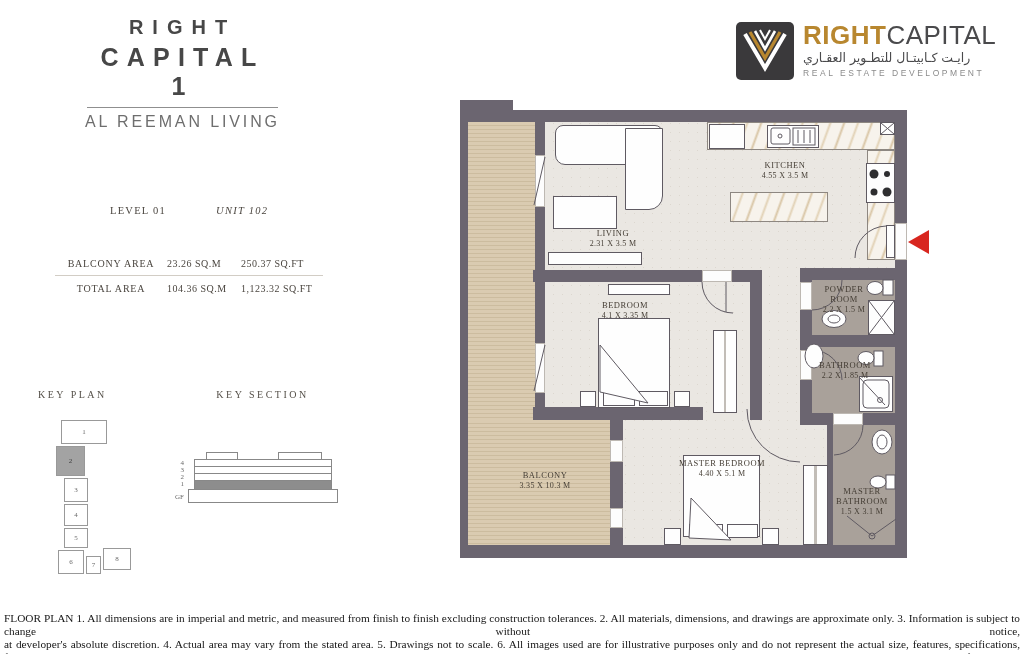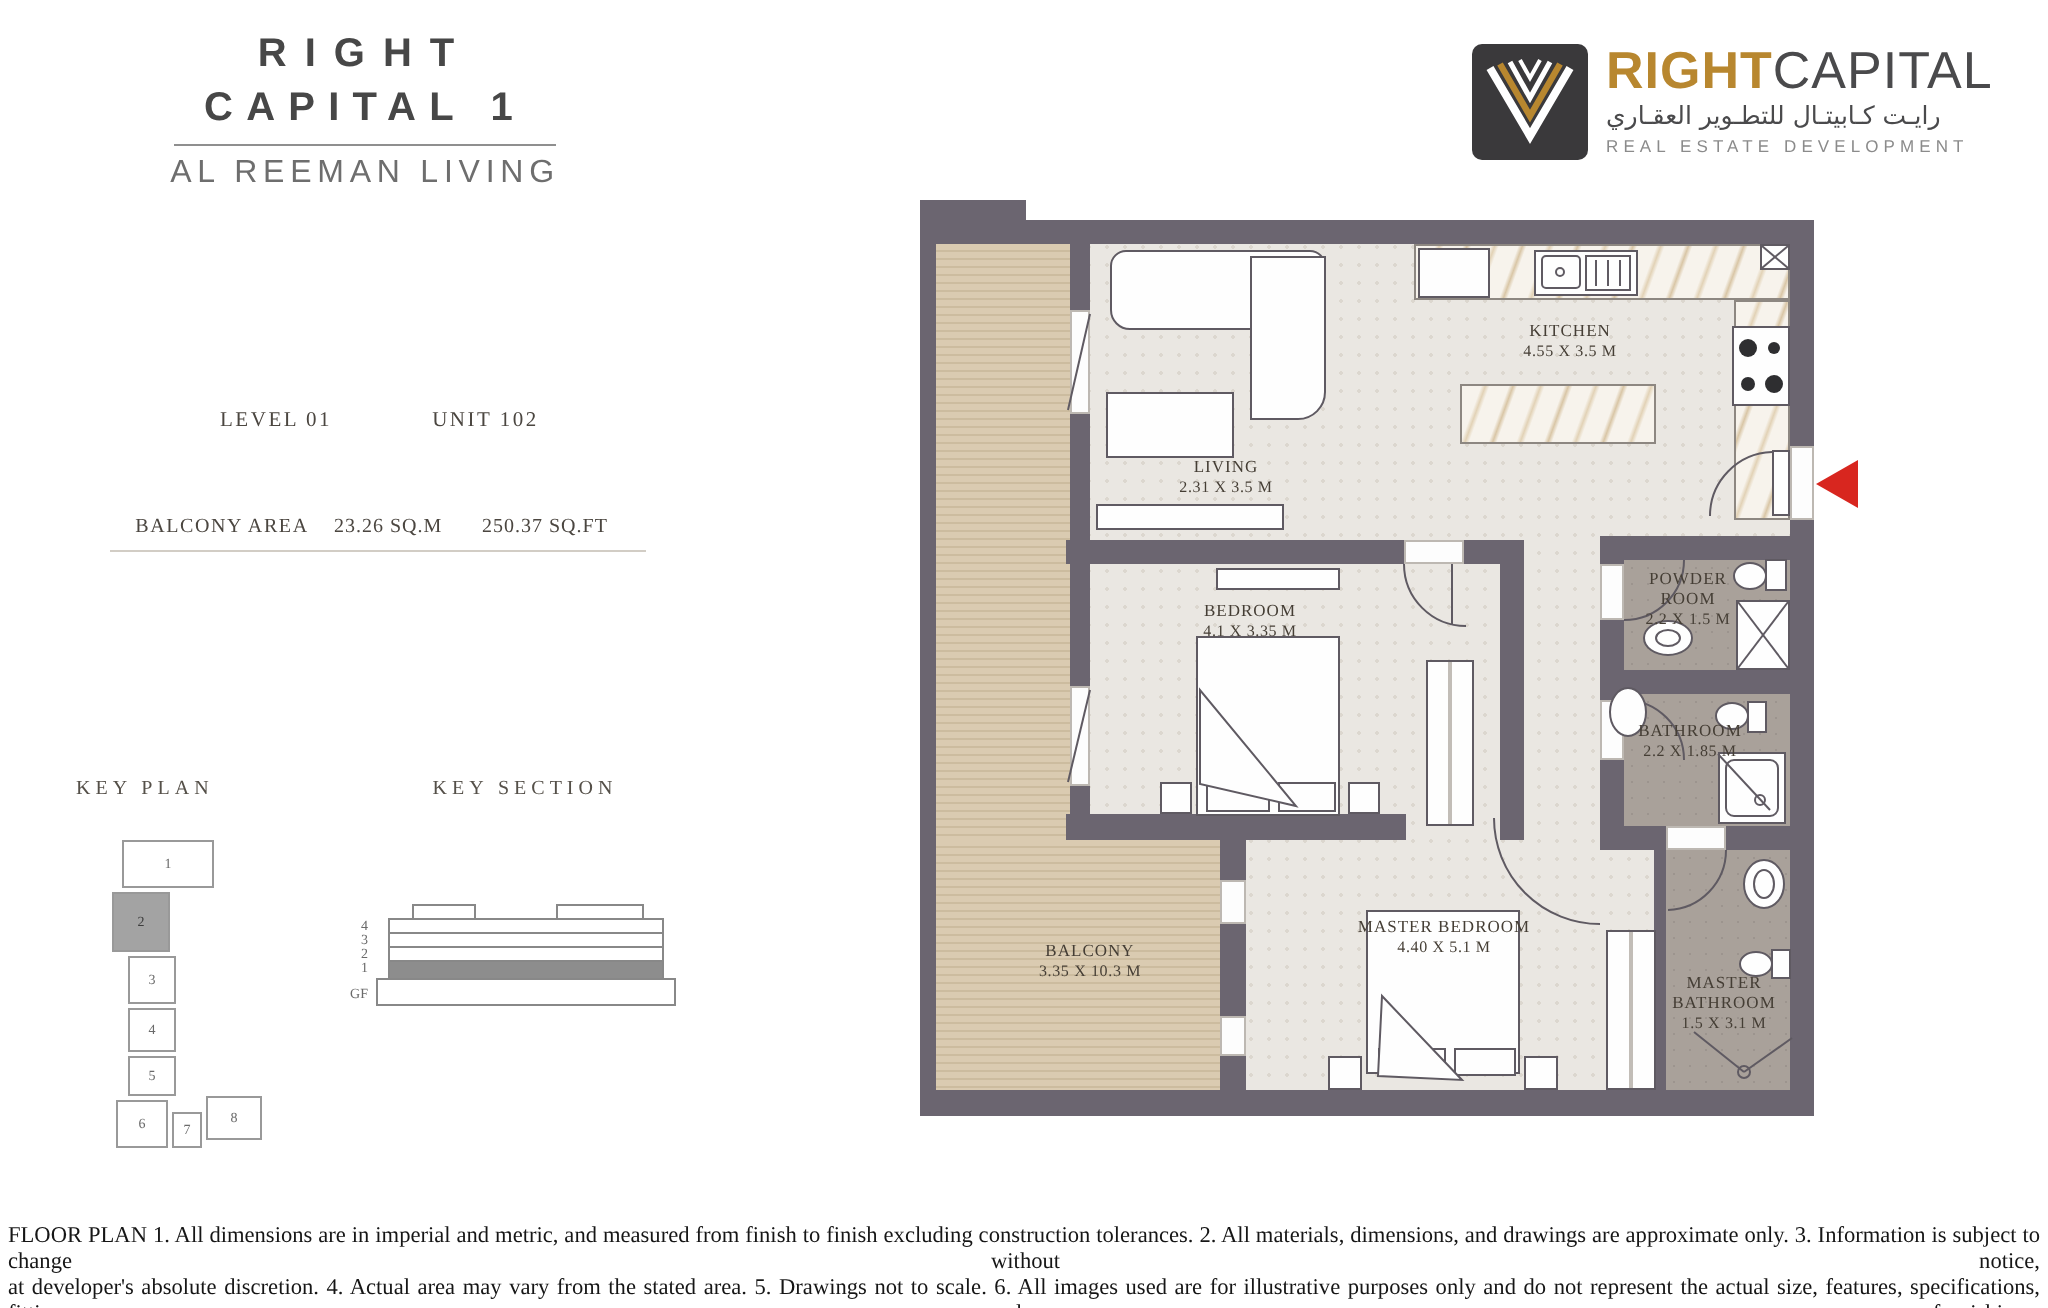--- a/index.html
+++ b/index.html
@@ -4,39 +4,39 @@
 <style>
   * { margin:0; padding:0; box-sizing:border-box; }
   html,body { background:#ffffff; }
   .page { position:relative; width:1024px; height:654px; background:#fff; overflow:hidden;
           font-family:"Liberation Serif", serif; color:#4b4640; }
 
   
   .title-block { position:absolute; left:85px; top:16px; width:195px; text-align:center;
                  font-family:"Liberation Sans", sans-serif; }
   .title-l1 { font-size:20px; font-weight:bold; letter-spacing:0.45em; color:#474747; }
-  .title-l2 { font-size:20px; font-weight:bold; letter-spacing:0.33em; color:#474747; margin-top:4px; }
+  .title-l2 { font-size:25px; font-weight:bold; letter-spacing:0.33em; color:#474747; margin-top:4px; }
   .title-rule { border:none; border-top:1px solid #8f8f8f; margin:6px 2px 5px 2px; }
   .title-sub { font-size:16px; letter-spacing:0.18em; color:#6e6e6e; }
 
   
   .logo { position:absolute; left:736px; top:22px; display:flex; gap:9px; }
   .logo-mark { width:58px; height:58px; background:#3a393b; border-radius:5px; flex:0 0 auto; }
   .logo-text { width:178px; }
   .logo-brand { font-family:Liberation Sans, sans-serif; font-size:26px; line-height:26px; letter-spacing:0.5px; white-space:nowrap; }
   .logo-brand .gold { color:#b8872f; font-weight:bold; }
   .logo-brand .dark { color:#4a4a4c; font-weight:normal; }
   .logo-arabic { direction:rtl; font-family:"DejaVu Sans", sans-serif; font-size:12.5px; color:#4a4a4c; margin-top:2px; text-align:left; }
   .logo-tag { font-family:"Liberation Sans", sans-serif; font-size:8.5px; letter-spacing:0.30em; color:#8b8b8b; margin-top:3px; white-space:nowrap; }
 
   
   .unit-info { position:absolute; left:55px; top:205px; width:265px; display:flex; }
   .unit-info span { font-size:10.5px; letter-spacing:0.12em; color:#4b4640; }
   .unit-info .lvl { margin-left:55px; }
-  .unit-info .unt { margin-left:50px; }
+  .unit-info .unt { margin-left:50px;font-style:italic; }
   .area-table { position:absolute; left:55px; top:252px; width:268px; }
   .area-row { display:grid; grid-template-columns:112px 74px 82px; align-items:center; height:24px; }
   .area-row.sep { border-bottom:1px solid #d2cdc5; }
   .area-row .lbl { text-align:center; font-size:10px; letter-spacing:0.08em; }
   .area-row .sqm, .area-row .sqft { text-align:left; font-size:10px; letter-spacing:0.05em; }
 
   
   .keyplan-label { position:absolute; left:38px; top:389px; width:85px; text-align:left;
                    font-size:10px; letter-spacing:0.25em; color:#555049; }
   .keysection-label { position:absolute; left:215px; top:389px; width:95px; text-align:center;
@@ -107,20 +107,25 @@
   <div class="unit-info">
     <span class="lvl">LEVEL 01</span>
     <span class="unt">UNIT 102</span>
   </div>
 
   <div class="area-table">
     <div class="area-row sep">
       <span class="lbl">BALCONY AREA</span>
       <span class="sqm">23.26 SQ.M</span>
       <span class="sqft">250.37 SQ.FT</span>
+    </div>
+    <div class="area-row">
+      <span class="lbl">TOTAL AREA</span>
+      <span class="sqm">104.36 SQ.M</span>
+      <span class="sqft">1,123.32 SQ.FT</span>
     </div>
   </div>
 
   <div class="keyplan-label">KEY PLAN</div>
   <div class="keysection-label">KEY SECTION</div>
 
   <div class="keyplan">
     <div class="kp-unit" style="left:6px;top:2px;width:46px;height:24px">1</div>
     <div class="kp-unit hl" style="left:1px;top:28px;width:29px;height:30px">2</div>
     <div class="kp-unit" style="left:9px;top:60px;width:24px;height:24px">3</div>

